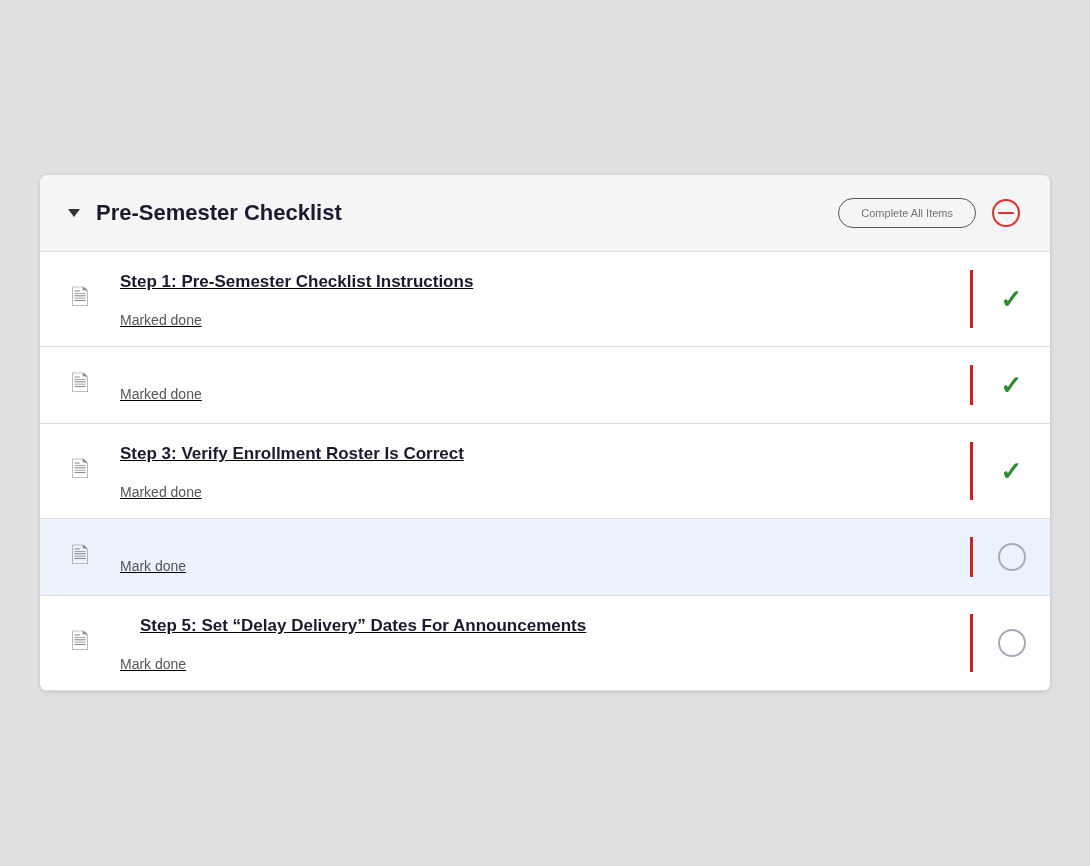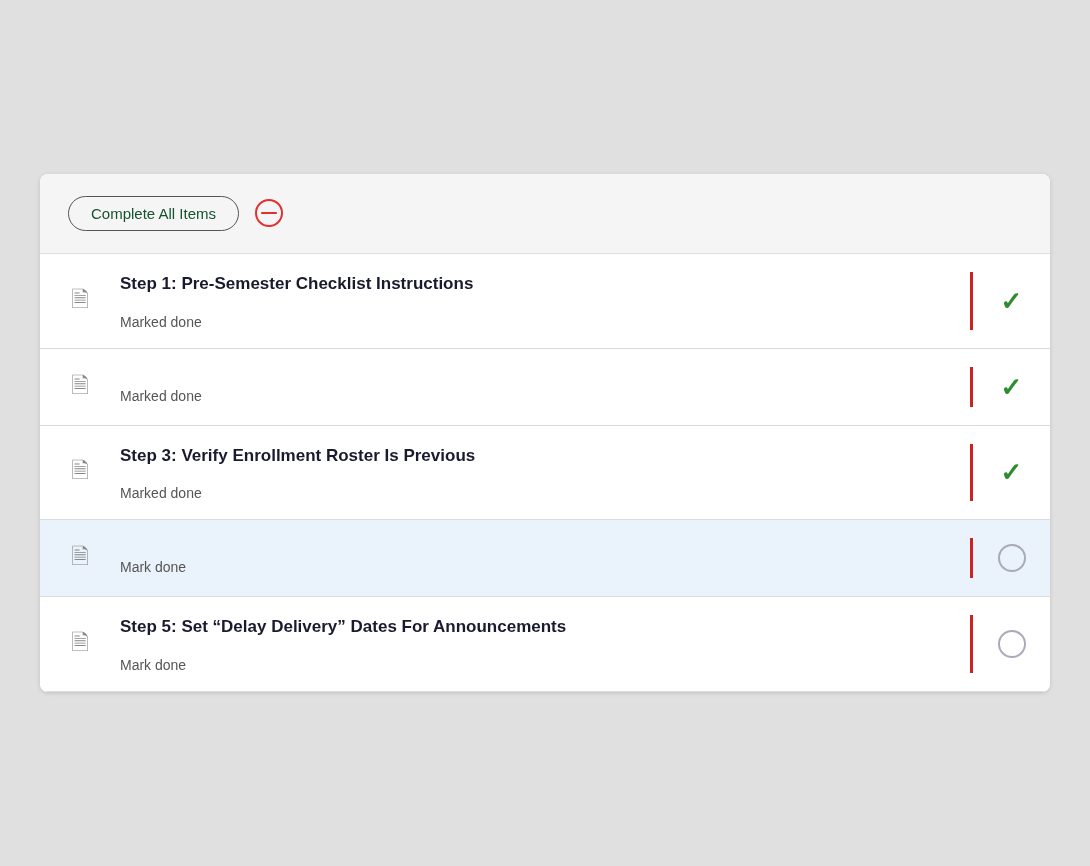--- a/index.html
+++ b/index.html
@@ -49,23 +49,23 @@
     .header-right {
       display: flex;
       align-items: center;
       gap: 14px;
     }
     .complete-all-btn {
       border: 1.5px solid #555;
       background: transparent;
       border-radius: 20px;
       padding: 8px 22px;
-      font-size: 15px;
+      font-size: 11px;
       font-weight: 500;
-      color: #14532d;
+      color: #737373;
       cursor: pointer;
     }
     .minus-circle {
       width: 32px;
       height: 32px;
       cursor: pointer;
       flex-shrink: 0;
     }
 
     
@@ -93,20 +93,21 @@
     }
 
     .doc-icon {
       color: #888;
       font-size: 22px;
     }
 
     .row-content {
       flex: 1;
       padding-right: 0;
+      text-decoration: underline;
     }
     .row-title {
       font-size: 17px;
       font-weight: 700;
       color: #1a1a2e;
       line-height: 1.4;
     }
     .row-subtitle {
       font-size: 14px;
       color: #555;
@@ -138,20 +139,24 @@
       background: transparent;
       cursor: pointer;
     }
   </style>
 </head>
 <body>
 
 <div class="card">
 
   <div class="header">
+    <div class="header-left">
+      <div class="chevron-down"></div>
+      <span class="header-title">Pre-Semester Checklist</span>
+    </div>
     <div class="header-right">
       <button class="complete-all-btn">Complete All Items</button>
       <svg class="minus-circle" viewBox="0 0 32 32" fill="none" xmlns="http://www.w3.org/2000/svg">
         <circle cx="16" cy="16" r="13" stroke="#e03030" stroke-width="2"></circle>
         <line x1="9" y1="16" x2="23" y2="16" stroke="#e03030" stroke-width="2.2" stroke-linecap="round"></line>
       </svg>
     </div>
   </div>
 
   <div>
@@ -179,21 +184,21 @@
       <div class="check-column">
         <span class="checkmark-green">✓</span>
       </div>
     </div>
 
     <div class="checklist-row white">
       <div class="row-icon-area">
         <span class="doc-icon">🗎</span>
       </div>
       <div class="row-content">
-        <div class="row-title" style="cursor:pointer;">Step 3: Verify Enrollment Roster Is Previous</div>
+        <div class="row-title" style="cursor:pointer;">Step 3: Verify Enrollment Roster Is Correct</div>
         <div class="row-subtitle">Marked done</div>
       </div>
       <div class="check-column">
         <span class="checkmark-green">✓</span>
       </div>
     </div>
 
     <div class="checklist-row highlighted">
       <div class="row-icon-area">
         <span class="doc-icon">🗎</span>
@@ -204,21 +209,21 @@
       <div class="check-column">
         <div class="circle-empty"></div>
       </div>
     </div>
 
     <div class="checklist-row white">
       <div class="row-icon-area">
         <span class="doc-icon">🗎</span>
       </div>
       <div class="row-content">
-        <div class="row-title" style="cursor:pointer;">Step 5: Set “Delay Delivery” Dates For Announcements</div>
+        <div class="row-title" style="cursor:pointer;margin-left:20px;">Step 5: Set “Delay Delivery” Dates For Announcements</div>
         <div class="row-subtitle">Mark done</div>
       </div>
       <div class="check-column">
         <div class="circle-empty"></div>
       </div>
     </div>
 
   </div>
 </div>
 

